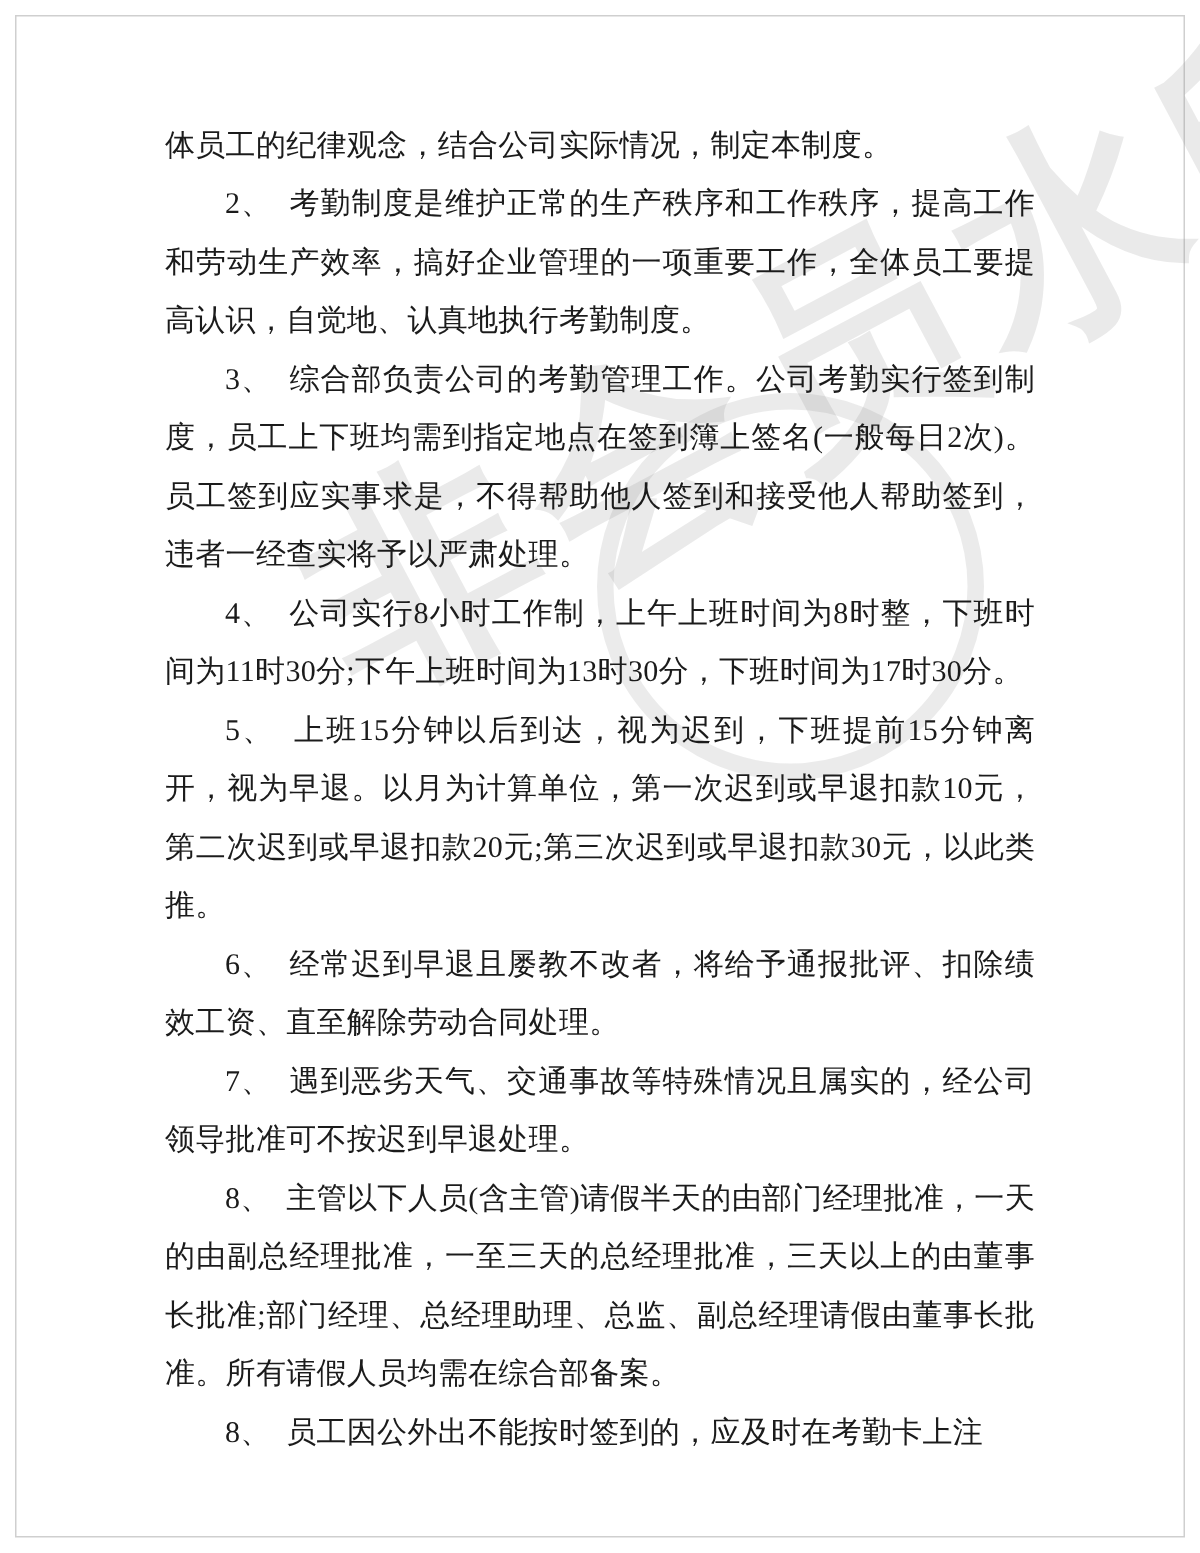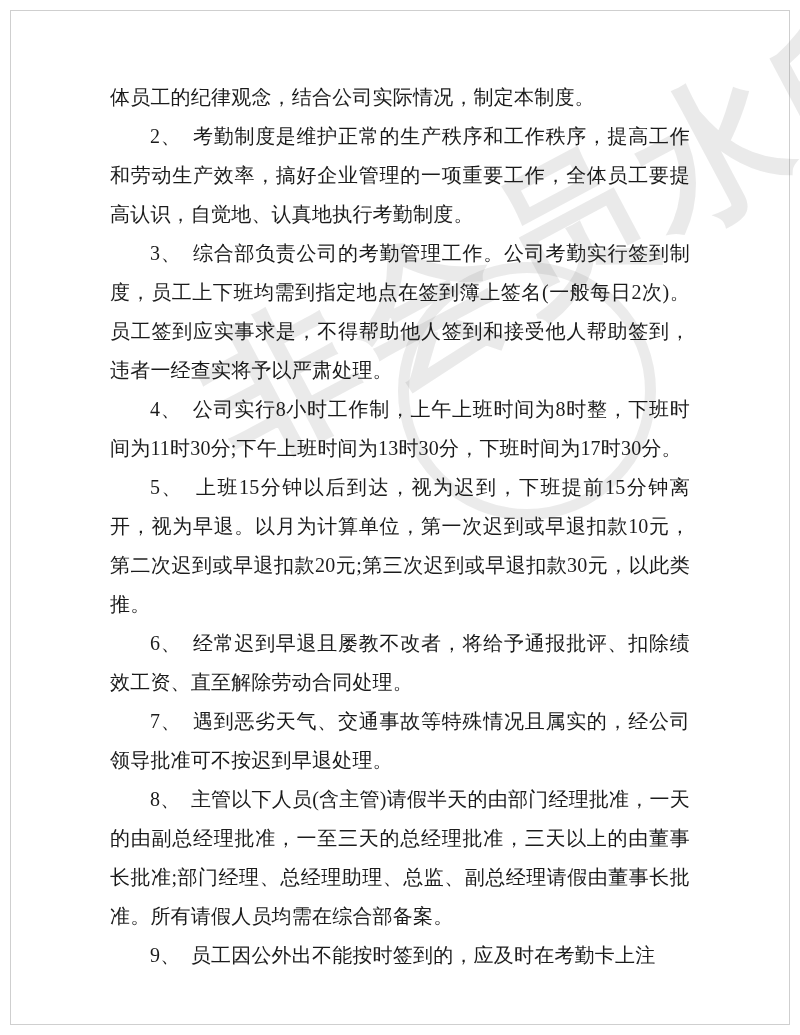--- a/index.html
+++ b/index.html
@@ -91,16 +91,16 @@
 
   <div class="doc-body">
     <p class="para indent-0">体员工的纪律观念，结合公司实际情况，制定本制度。</p>
     <p class="para indent-1">2、  考勤制度是维护正常的生产秩序和工作秩序，提高工作和劳动生产效率，搞好企业管理的一项重要工作，全体员工要提高认识，自觉地、认真地执行考勤制度。</p>
     <p class="para indent-1">3、  综合部负责公司的考勤管理工作。公司考勤实行签到制度，员工上下班均需到指定地点在签到簿上签名(一般每日2次)。员工签到应实事求是，不得帮助他人签到和接受他人帮助签到，违者一经查实将予以严肃处理。</p>
     <p class="para indent-1">4、  公司实行8小时工作制，上午上班时间为8时整，下班时间为11时30分;下午上班时间为13时30分，下班时间为17时30分。</p>
     <p class="para indent-1">5、  上班15分钟以后到达，视为迟到，下班提前15分钟离开，视为早退。以月为计算单位，第一次迟到或早退扣款10元，第二次迟到或早退扣款20元;第三次迟到或早退扣款30元，以此类推。</p>
     <p class="para indent-1">6、  经常迟到早退且屡教不改者，将给予通报批评、扣除绩效工资、直至解除劳动合同处理。</p>
     <p class="para indent-1">7、  遇到恶劣天气、交通事故等特殊情况且属实的，经公司领导批准可不按迟到早退处理。</p>
     <p class="para indent-1">8、  主管以下人员(含主管)请假半天的由部门经理批准，一天的由副总经理批准，一至三天的总经理批准，三天以上的由董事长批准;部门经理、总经理助理、总监、副总经理请假由董事长批准。所有请假人员均需在综合部备案。</p>
-    <p class="para indent-1">9、  员工因公外出不能按时签到的，应及时在考勤卡上注</p>
+    <p class="para indent-1">8、  员工因公外出不能按时签到的，应及时在考勤卡上注</p>
   </div>
 
 </div>
 
 </body></html>

